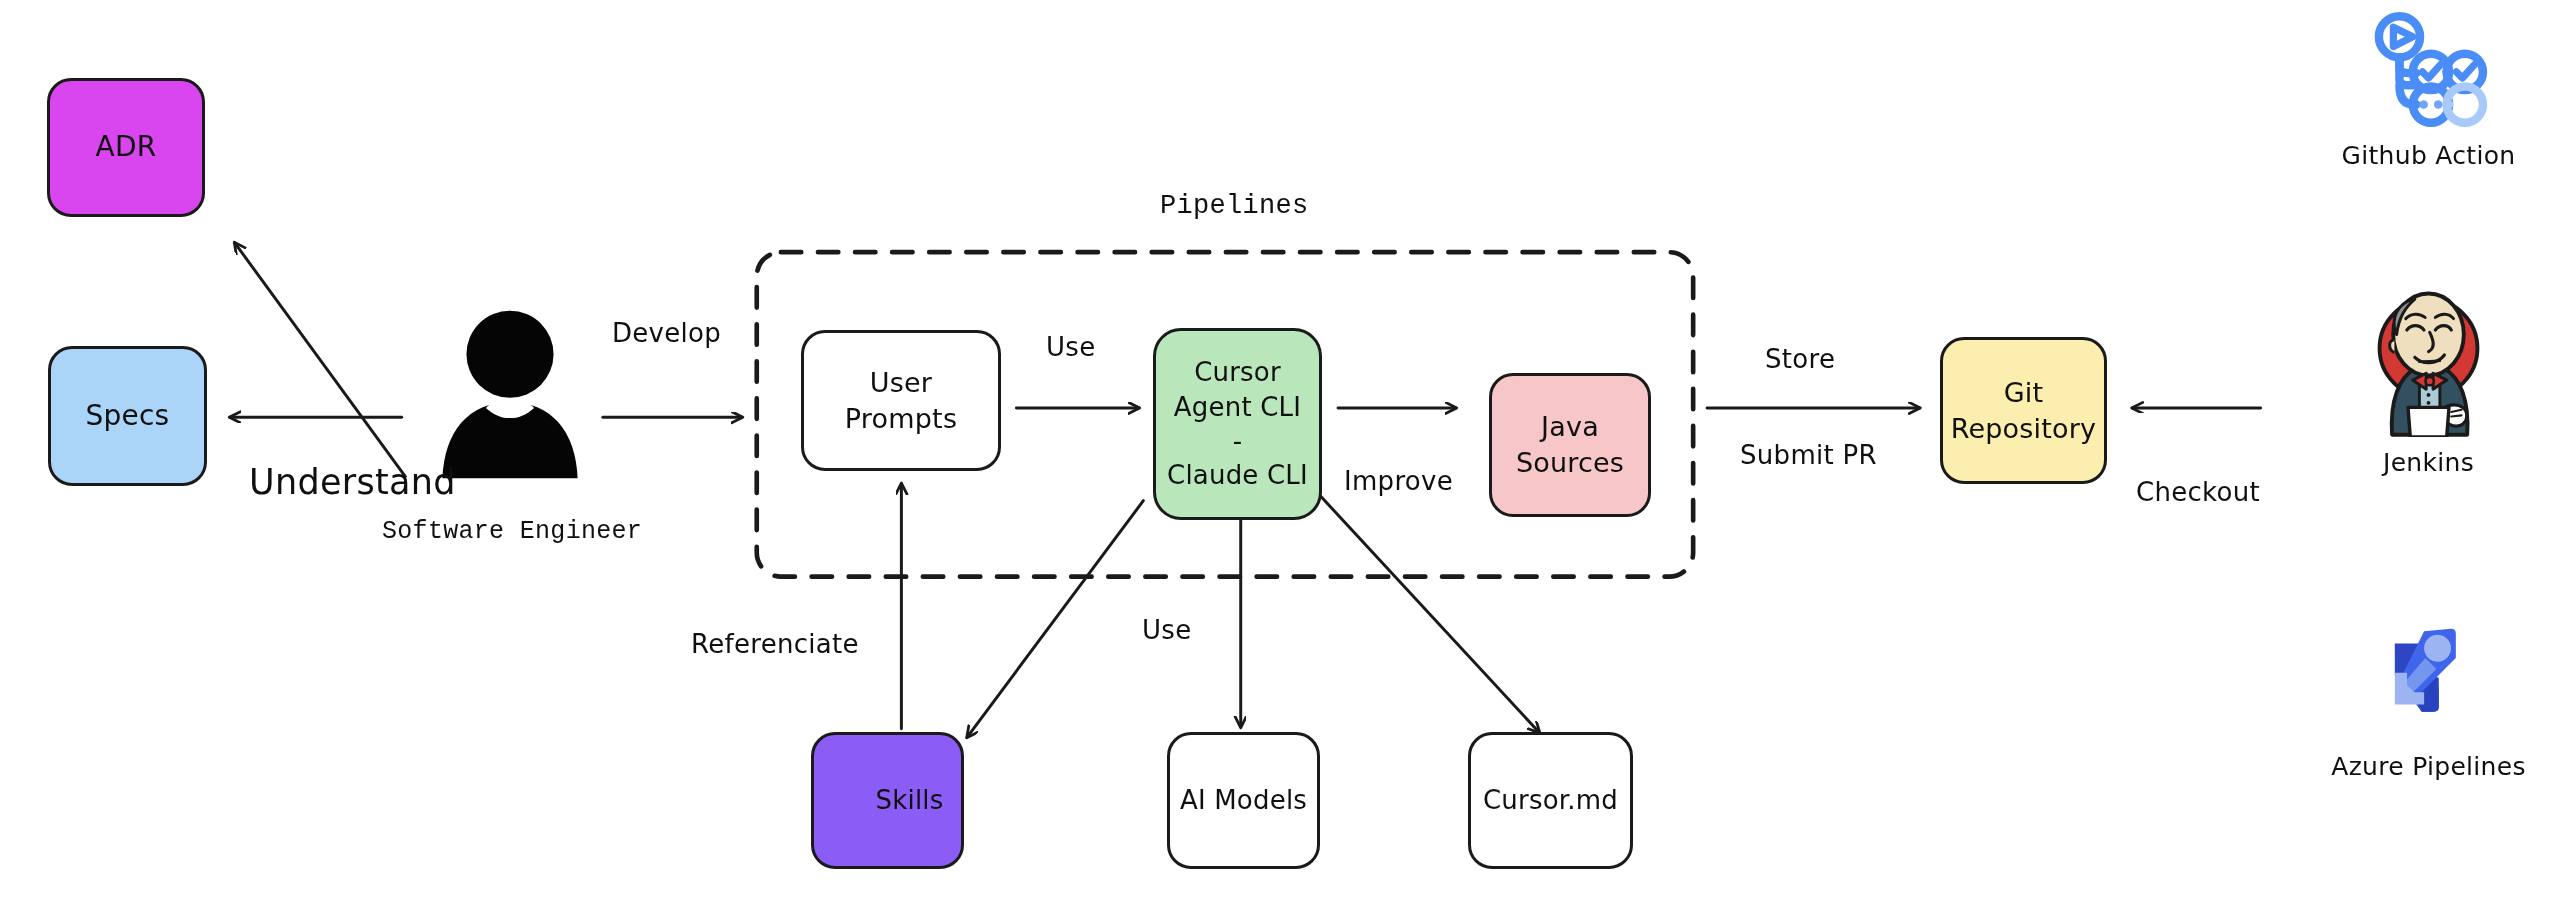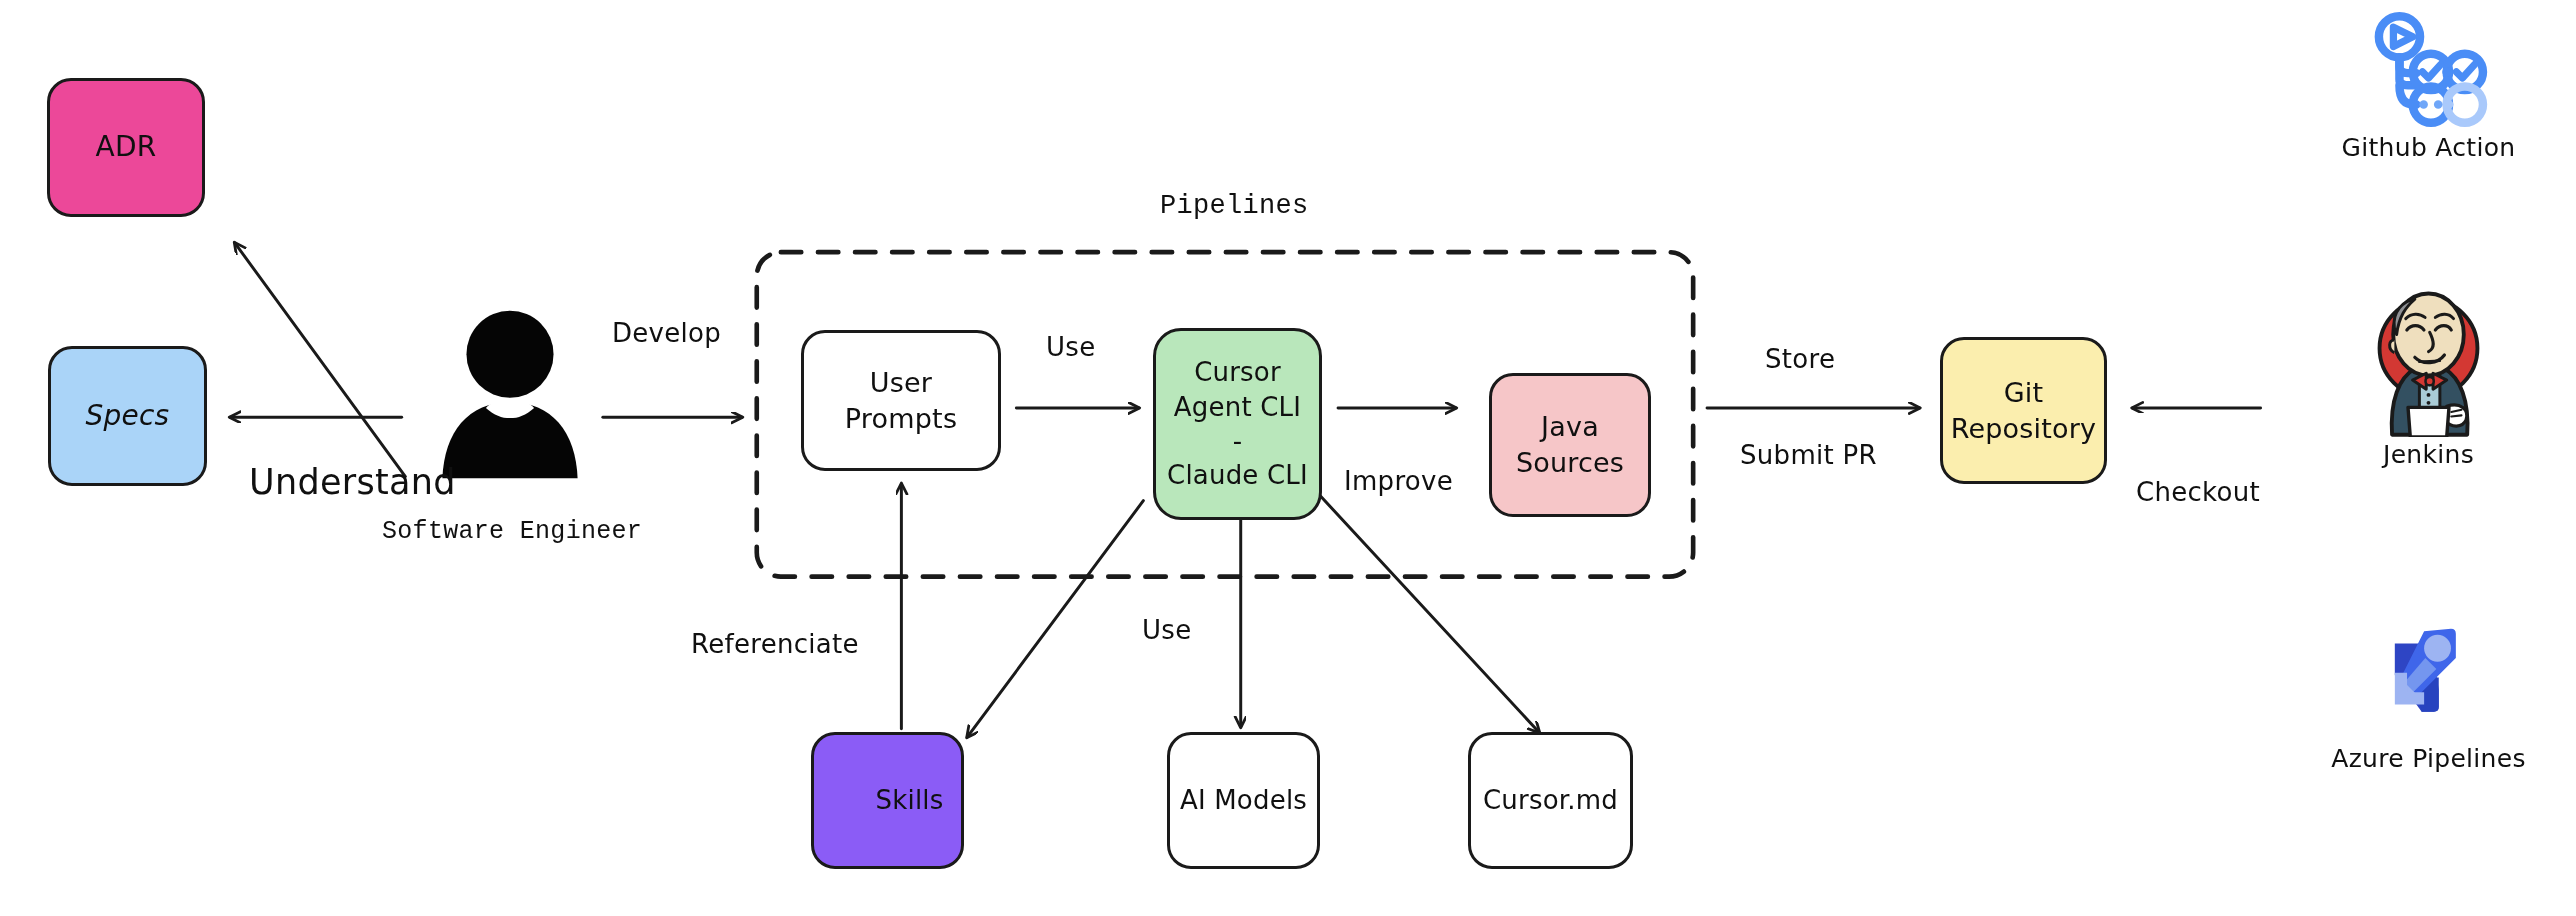--- a/index.html
+++ b/index.html
@@ -59,21 +59,21 @@
     text-align: center;
     letter-spacing: 0.3px;
   }
   .tech {
     position: absolute;
     display: flex;
     flex-direction: column;
     align-items: center;
   }
   .tech-caption {
-    margin-top: 3px;
+    margin-top: 11px;
     font-size: 25px;
     color: #101010;
     white-space: nowrap;
     letter-spacing: 0.3px;
   }
   .person {
     position: absolute;
   }
 </style>
 </head>
@@ -117,25 +117,25 @@
 
   <div class="person" style="left:431px; top:306px; width:158px; height:176px;">
     <svg width="158" height="176" viewBox="0 0 170 190" xmlns="http://www.w3.org/2000/svg">
       <circle cx="85" cy="52" r="47" fill="#050505"></circle>
       <path d="M85,104 C40,104 14,136 12,186 L158,186 C156,136 130,104 85,104 Z" fill="#050505"></path>
       <path d="M85,100 C73,100 64,104 59,110 C68,118 76,121 85,121 C94,121 102,118 111,110 C106,104 97,100 85,100 Z" fill="#ffffff"></path>
     </svg>
   </div>
   <div class="caption" style="left:382px; top:517px; width:260px; font-size:25px;">Software Engineer</div>
 
-  <div class="node" style="left:47px; top:78px; width:158px; height:139px; background:#ec4899; font-size:28px;">
+  <div class="node" style="left:47px; top:78px; width:158px; height:139px; background:#d946ef; font-size:28px;">
     <span class="lbl">ADR</span>
   </div>
 
-  <div class="node" style="left:48px; top:346px; width:159px; height:140px; background:#aad4f8; font-size:28px;font-style:italic;">
+  <div class="node" style="left:48px; top:346px; width:159px; height:140px; background:#aad4f8; font-size:28px;">
     <span class="lbl">Specs</span>
   </div>
 
   <div class="node" style="left:801px; top:330px; width:200px; height:141px; background:#ffffff; font-size:27px;">
     <span class="lbl">User
 Prompts</span>
   </div>
 
   <div class="node" style="left:1153px; top:328px; width:169px; height:192px; background:#b9e7bb; font-size:26px; border-radius:28px;">
     <span class="lbl">Cursor

